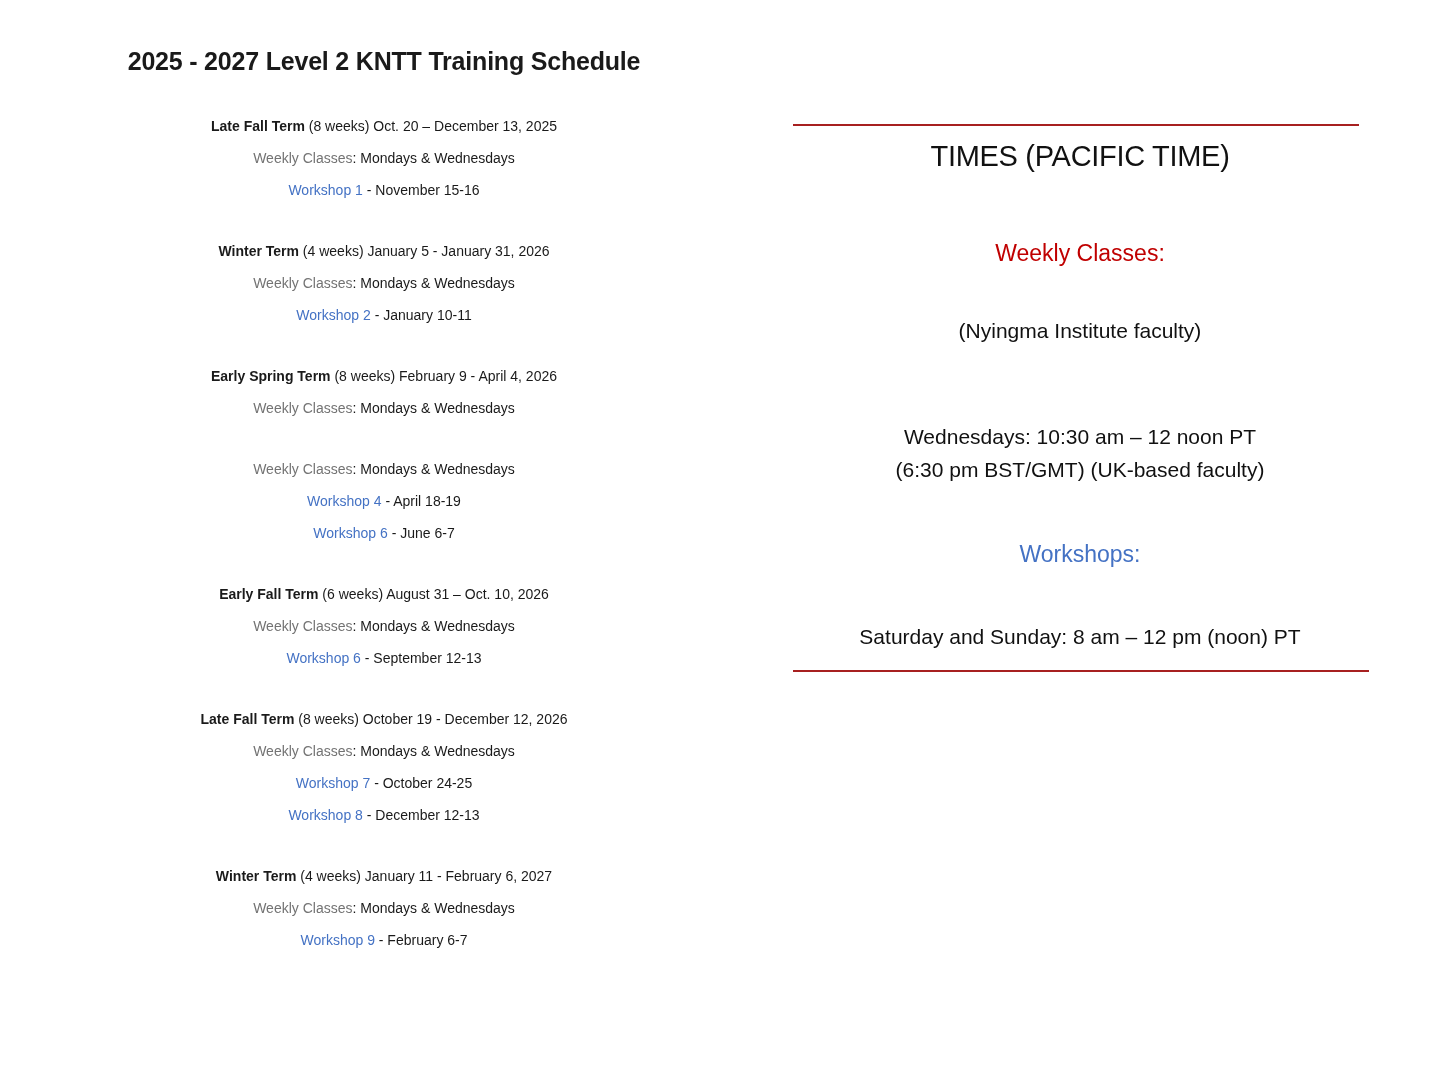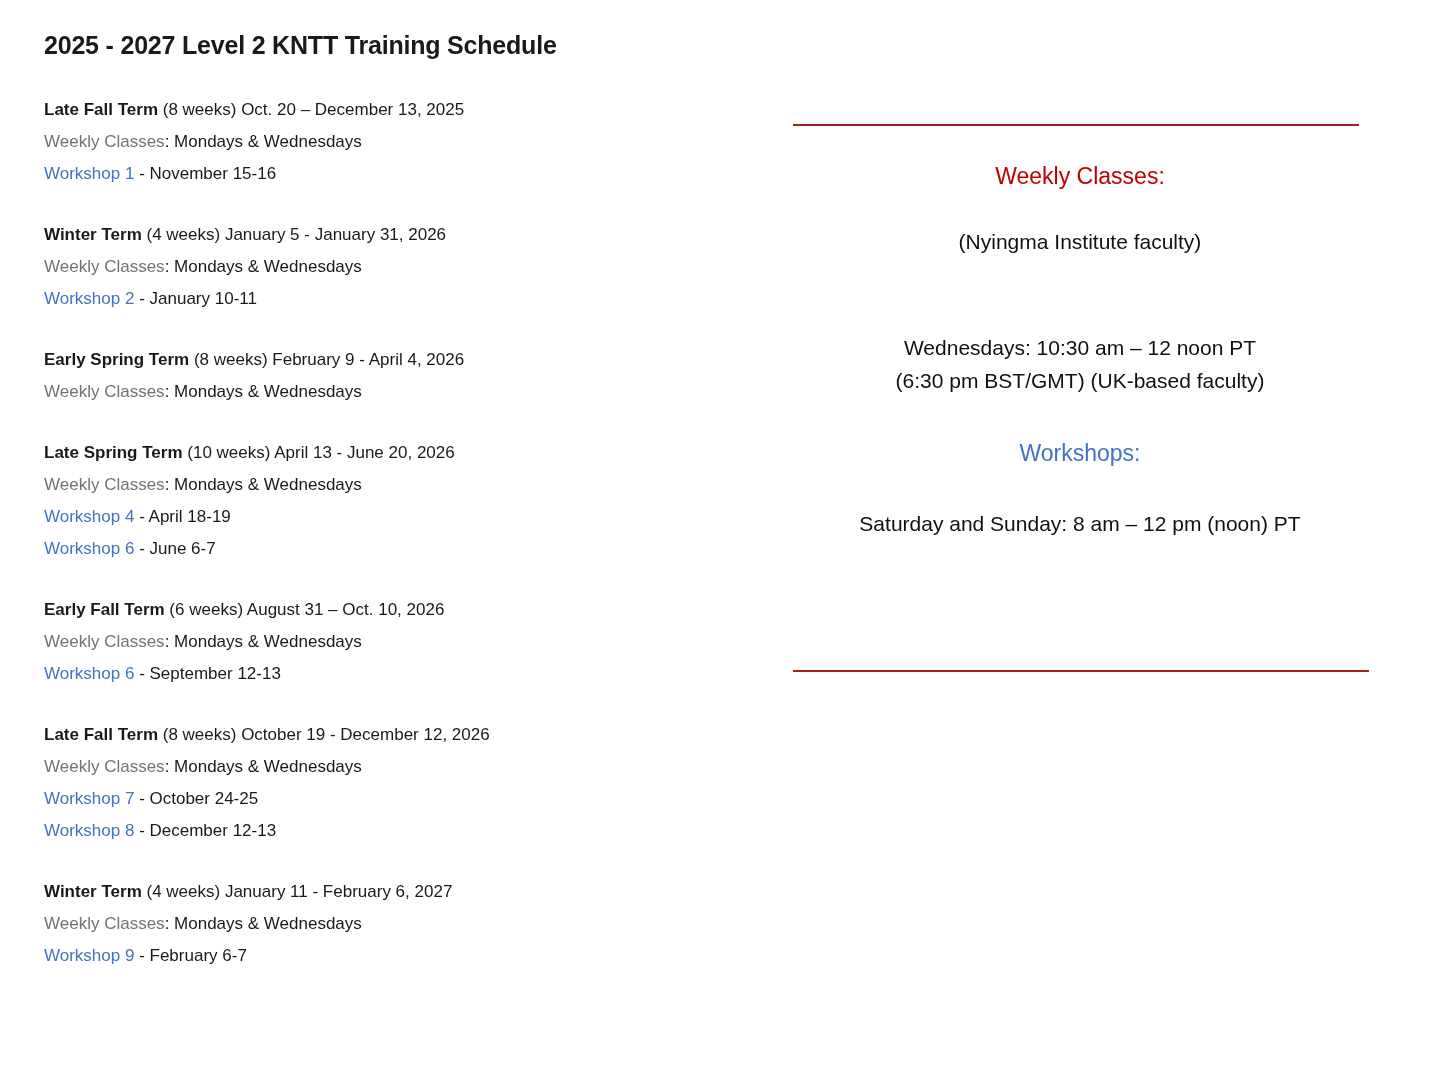--- a/index.html
+++ b/index.html
@@ -19,38 +19,39 @@
     position: relative;
     width: 1435px;
     height: 1080px;
     background: #ffffff;
   }
 
   
   .left-col {
     position: absolute;
     left: 44px;
-    top: 28px;
+    top: 44px;
     width: 680px;
+    text-align: center;
   }
   .doc-title {
     font-size: 25px;
     font-weight: bold;
     letter-spacing: -0.2px;
     line-height: 34px;
     margin: 0 0 32px 0;
     color: #1a1a1a;
     white-space: nowrap;
   }
   .term-block {
     margin-bottom: 29px;
   }
   .term-block:last-child { margin-bottom: 12px; }
   .term-line {
-    font-size: 17px;
+    font-size: 14px;
     line-height: 32px;
     white-space: nowrap;
     color: #1a1a1a;
   }
   .term-name {
     font-weight: bold;
   }
   .term-rest {
     font-weight: normal;
   }
@@ -92,21 +93,21 @@
     font-weight: normal;
     line-height: 38px;
     margin: 27px 0 0 0;
     letter-spacing: -0.3px;
     color: #111111;
   }
   .section-heading {
     font-size: 23px;
     font-weight: normal;
     line-height: 32px;
-    margin: 0;
+    margin: 12px;
   }
   .section-heading.red { color: #C00000; }
   .section-heading.blue { color: #4472C4; }
   .time-line {
     font-size: 21px;
     line-height: 33px;
     color: #111111;
     white-space: nowrap;
   }
   .sp-weekly { height: 50px; }
@@ -152,23 +153,20 @@
       <div class="term-line">
         <span class="term-name">Early Spring Term</span><span class="term-rest"> (8 weeks) February 9 - April 4, 2026</span>
       </div>
       <div class="term-line">
         <span class="label-red">Weekly Classes</span><span>: Mondays &amp; Wednesdays</span>
       </div>
     </div>
 
     <div class="term-block">
       <div class="term-line">
-        <span class="term-name">Late Spring Term</span><span class="term-rest"> (10 weeks) April 13 - June 20, 2026</span>
-      </div>
-      <div class="term-line">
         <span class="label-red">Weekly Classes</span><span>: Mondays &amp; Wednesdays</span>
       </div>
       <div class="term-line">
         <span class="label-blue">Workshop 4</span><span> - April 18-19</span>
       </div>
       <div class="term-line">
         <span class="label-blue">Workshop 6</span><span> - June 6-7</span>
       </div>
     </div>
 
@@ -210,20 +208,21 @@
         <span class="label-blue">Workshop 9</span><span> - February 6-7</span>
       </div>
     </div>
 
   </div>
 
   <div class="right-col">
 
     <hr class="rule rule-top">
 
+    <div class="times-heading">TIMES (PACIFIC TIME)</div>
 
     <div class="sp-weekly"></div>
     <div class="section-heading red">Weekly Classes:</div>
 
     <div class="sp-mon"></div>
     <div class="time-line">(Nyingma Institute faculty)</div>
 
     <div class="sp-wed"></div>
     <div class="time-line">Wednesdays: 10:30 am – 12 noon PT</div>
     <div class="time-line">(6:30 pm BST/GMT) (UK-based faculty)</div>

